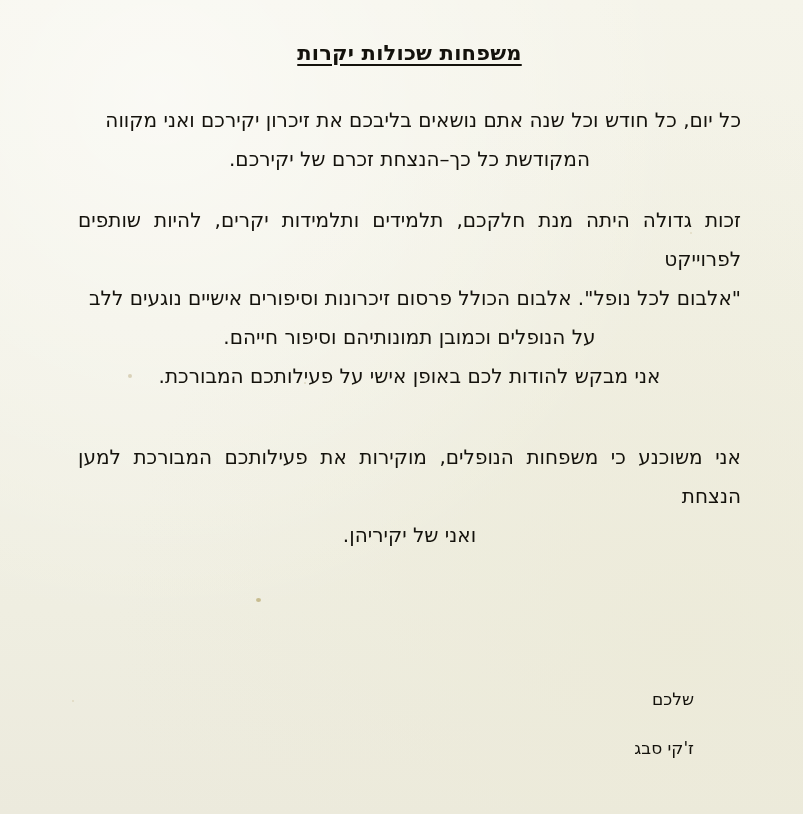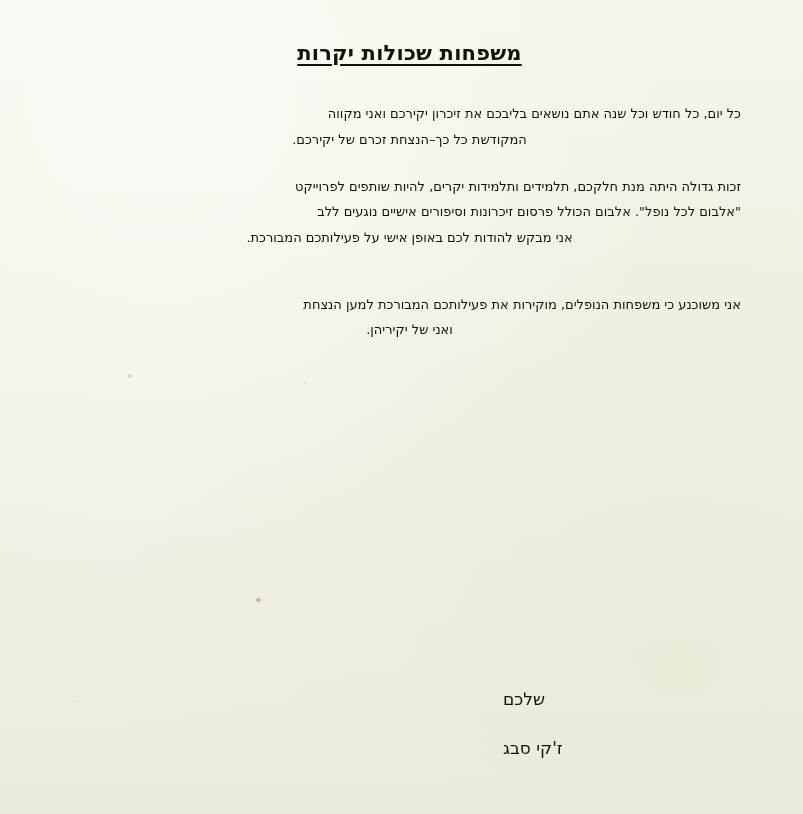--- a/index.html
+++ b/index.html
@@ -45,44 +45,44 @@
     font-size: 21px;
     font-weight: 700;
     letter-spacing: 0.2px;
     text-decoration: underline;
     text-underline-offset: 4px;
     line-height: 1.3;
   }
 
   .body-block {
     margin-top: 34px;
-    font-size: 13px;
+    font-size: 20px;
     line-height: 1.95;
     text-align: justify;
     text-justify: inter-word;
   }
   .para {
     margin: 0 0 22px 0;
     text-align: justify;
   }
   .para:last-child { margin-bottom: 16px; }
   .para .line {
     display: block;
   }
   .para .line.last {
     text-align: center;
   }
 
   .gap-lg { height: 10px; }
 
   .signature {
     position: absolute;
-    right: 100px;
+    right: 109px;
     bottom: 48px;
-    text-align: left;
+    text-align: right;
     width: 200px;
     font-size: 17px;
     line-height: 2.05;
   }
   .signature .sig-line { display: block; }
   .signature .sig-space { display: block; height: 14px; }
 </style>
 </head>
 <body>
 
@@ -99,20 +99,21 @@
   <div class="body-block">
 
     <p class="para">
       <span class="line">כל יום, כל חודש וכל שנה אתם נושאים בליבכם את זיכרון יקירכם ואני מקווה</span>
       <span class="line last">המקודשת כל כך–הנצחת זכרם של יקירכם.</span>
     </p>
 
     <p class="para">
       <span class="line">זכות גדולה היתה מנת חלקכם, תלמידים ותלמידות יקרים, להיות שותפים לפרוייקט</span>
       <span class="line">"אלבום לכל נופל". אלבום הכולל פרסום זיכרונות וסיפורים אישיים נוגעים ללב</span>
+      <span class="line last">על הנופלים וכמובן תמונותיהם וסיפור חייהם.</span>
       <span class="line last">אני מבקש להודות לכם באופן אישי על פעילותכם המבורכת.</span>
     </p>
 
     <div class="gap-lg"></div>
 
 
     <div class="gap-lg"></div>
 
     <p class="para">
       <span class="line">אני משוכנע כי משפחות הנופלים, מוקירות את פעילותכם המבורכת למען הנצחת</span>

